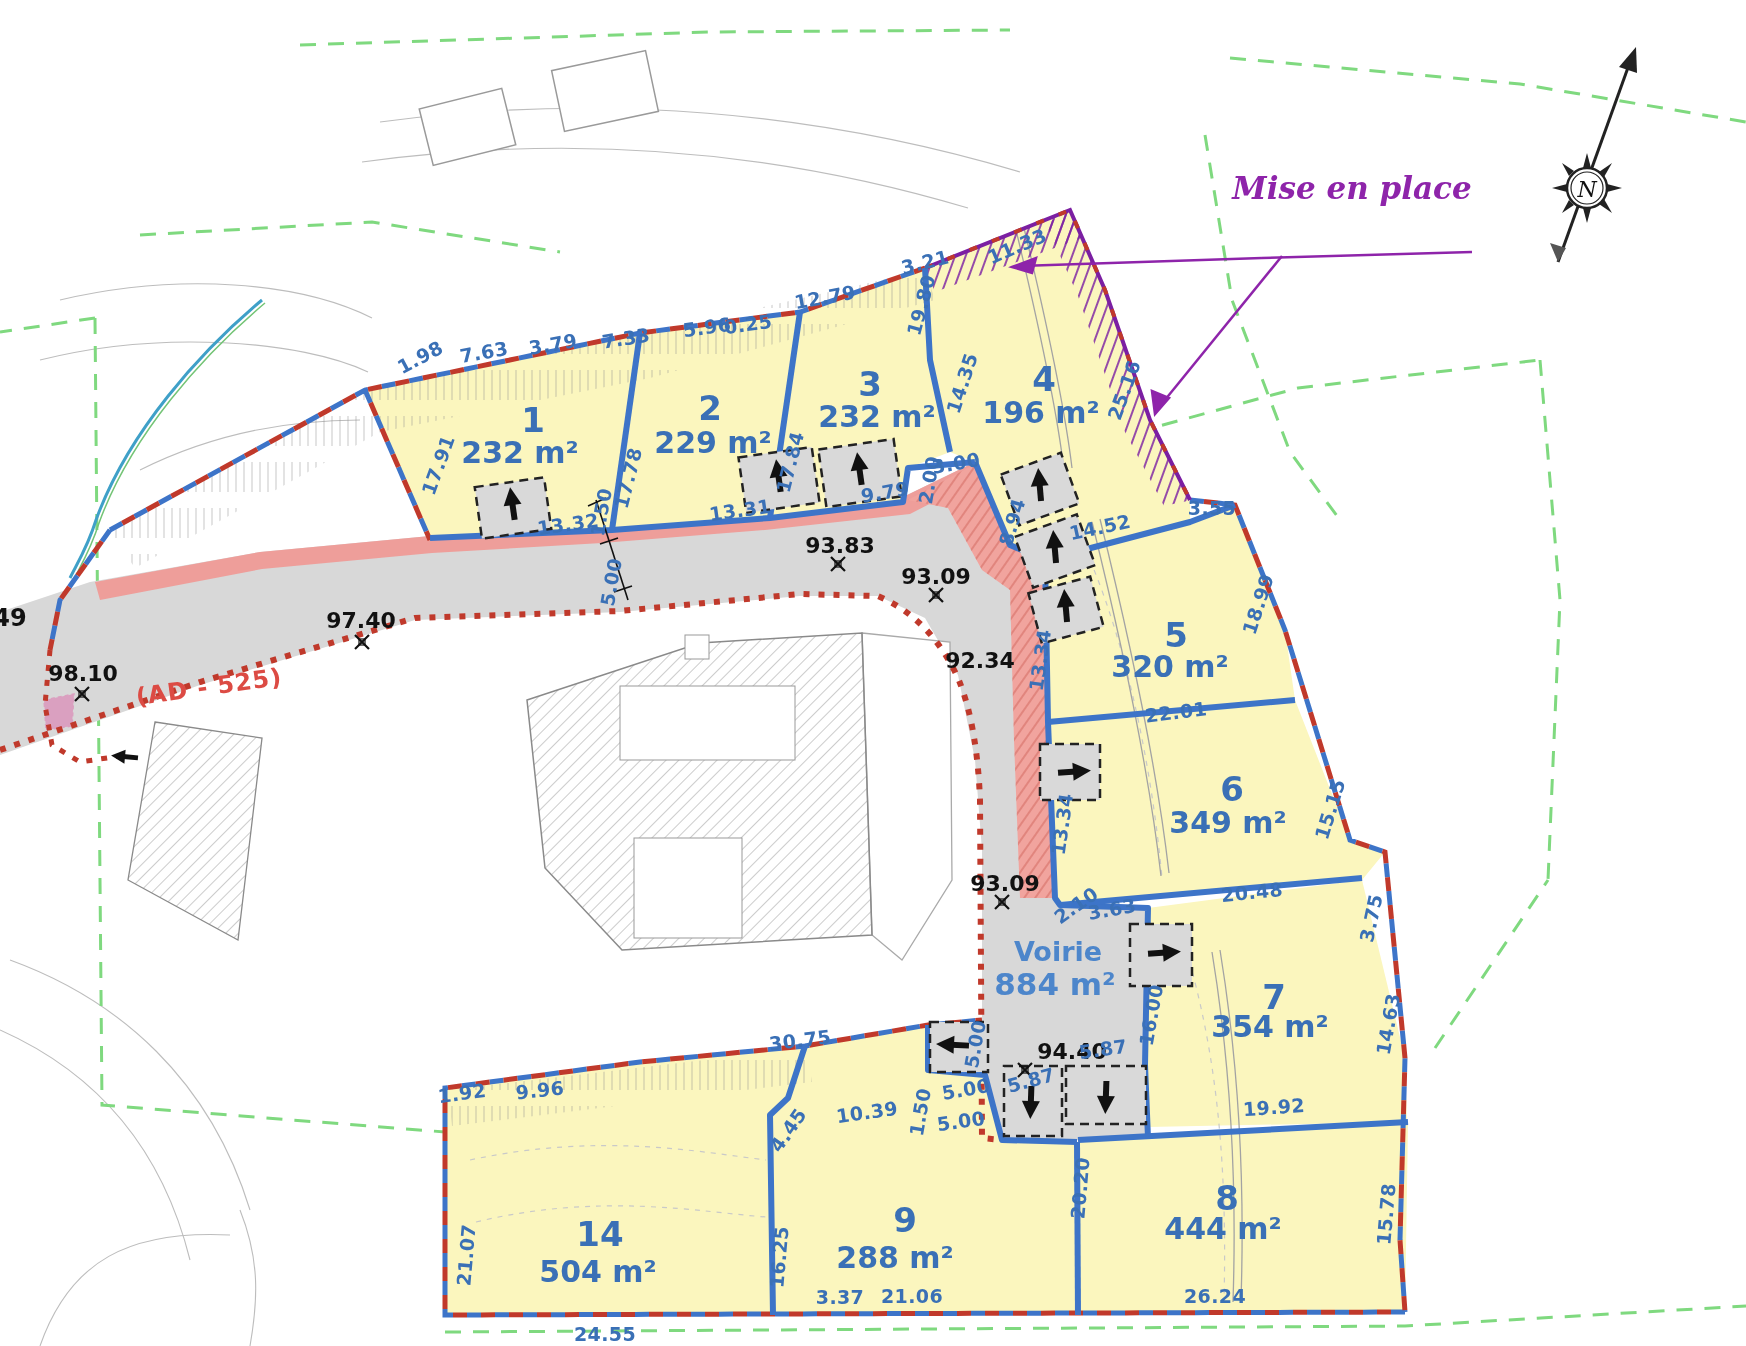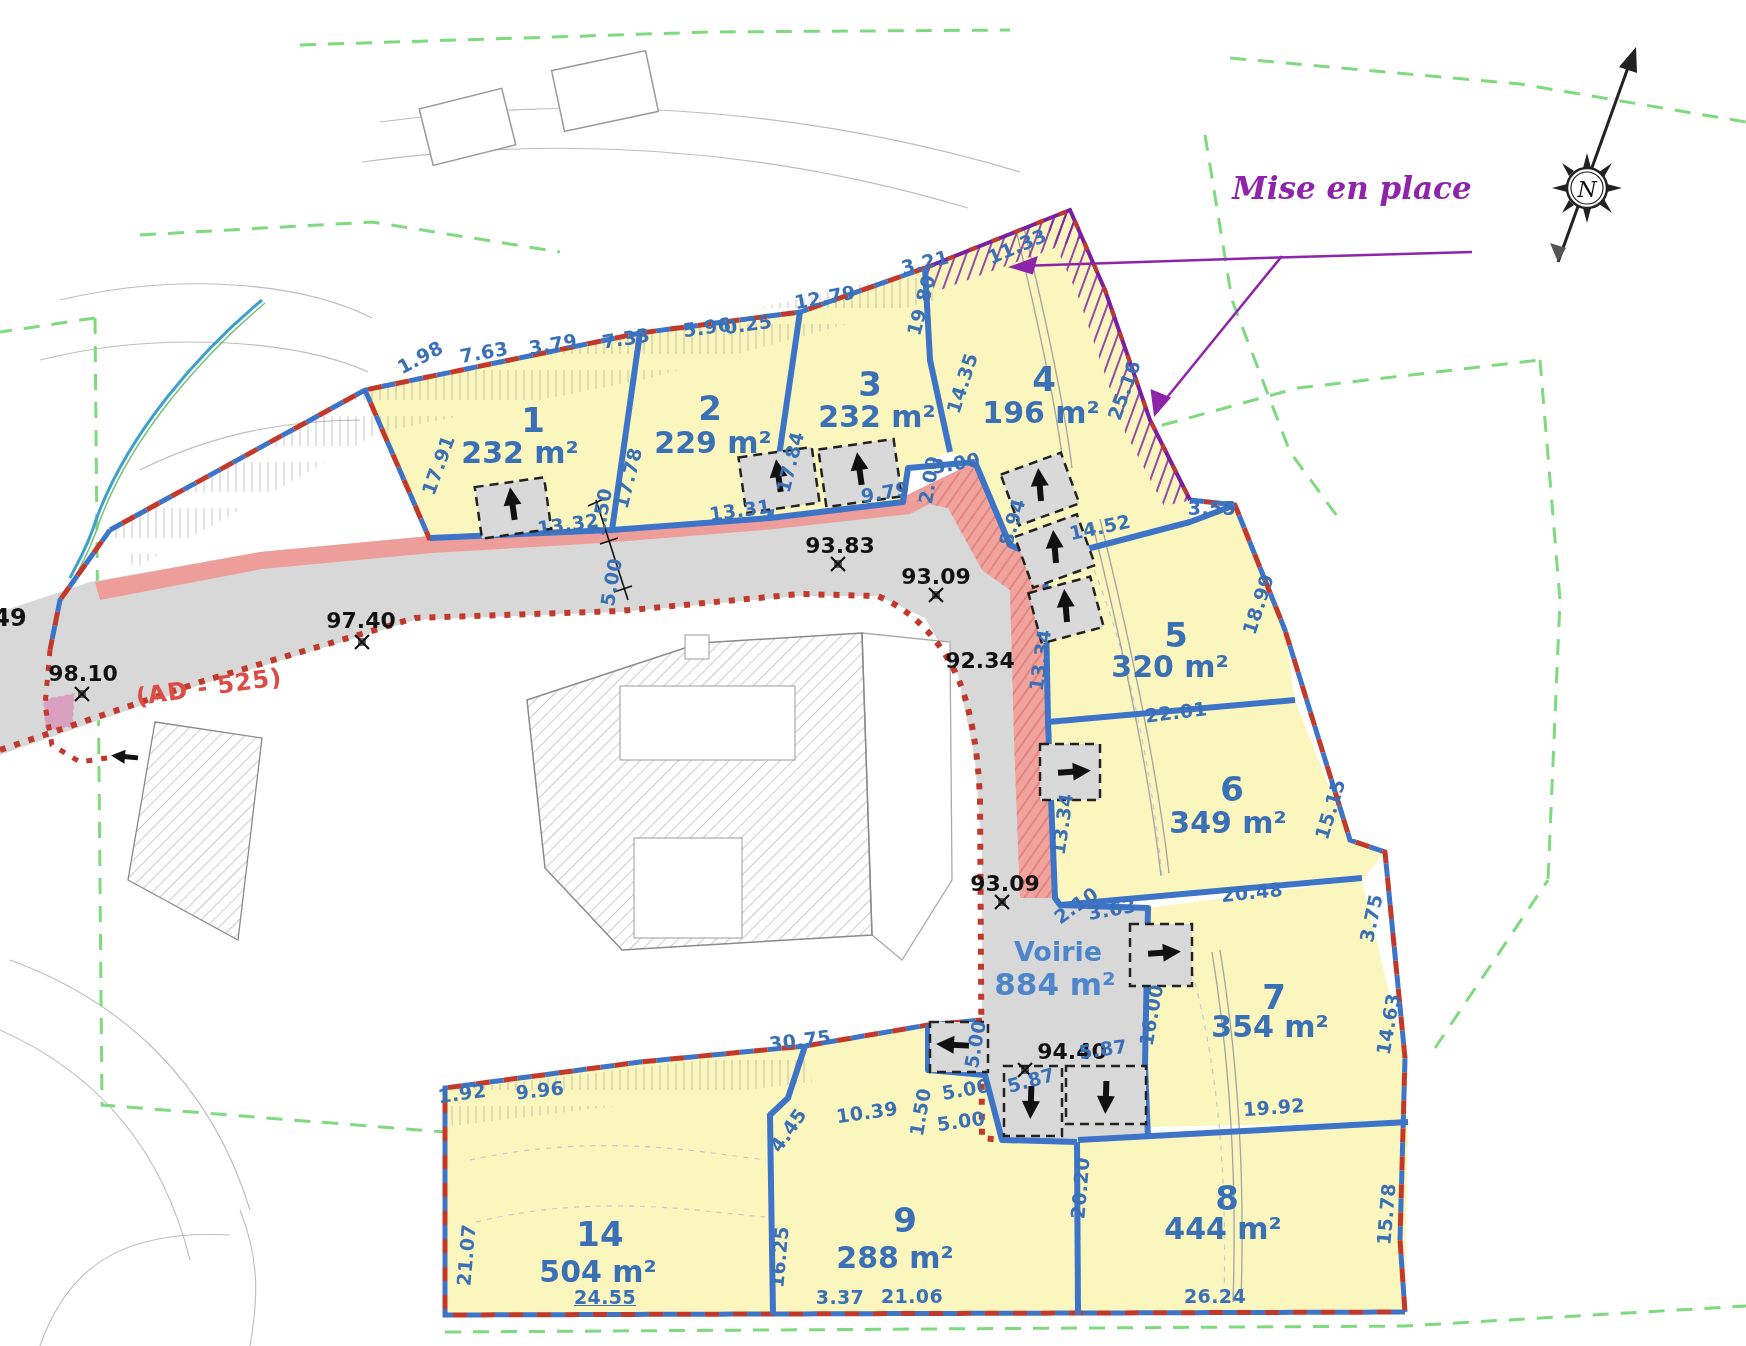--- a/index.html
+++ b/index.html
@@ -374,18 +374,18 @@
 <div class="lbl dim" style="left:1386px;top:1214px;--r:-85deg;">15.78</div>
 <div class="lbl dim" style="left:462px;top:1093px;--r:-8deg;">1.92</div>
 <div class="lbl dim" style="left:540px;top:1090px;--r:-6deg;">9.96</div>
 <div class="lbl dim" style="left:800px;top:1040px;--r:-7deg;">30.75</div>
 <div class="lbl dim" style="left:788px;top:1130px;--r:-55deg;">4.45</div>
 <div class="lbl dim" style="left:867px;top:1112px;--r:-8deg;">10.39</div>
 <div class="lbl dim" style="left:920px;top:1112px;--r:-80deg;">1.50</div>
 <div class="lbl dim" style="left:961px;top:1121px;--r:-8deg;">5.00</div>
 <div class="lbl dim" style="left:466px;top:1255px;--r:-85deg;">21.07</div>
 <div class="lbl dim" style="left:779px;top:1257px;--r:-85deg;">16.25</div>
-<div class="lbl dim" style="left:605px;top:1297px;text-decoration:underline;">24.55</div>
+<div class="lbl dim" style="left:605px;top:1334px;">24.55</div>
 <div class="lbl dim" style="left:840px;top:1297px;">3.37</div>
 <div class="lbl dim" style="left:912px;top:1296px;">21.06</div>
 <div class="lbl dim" style="left:1215px;top:1296px;">26.24</div>
 
 </div>
 
 </body></html>

